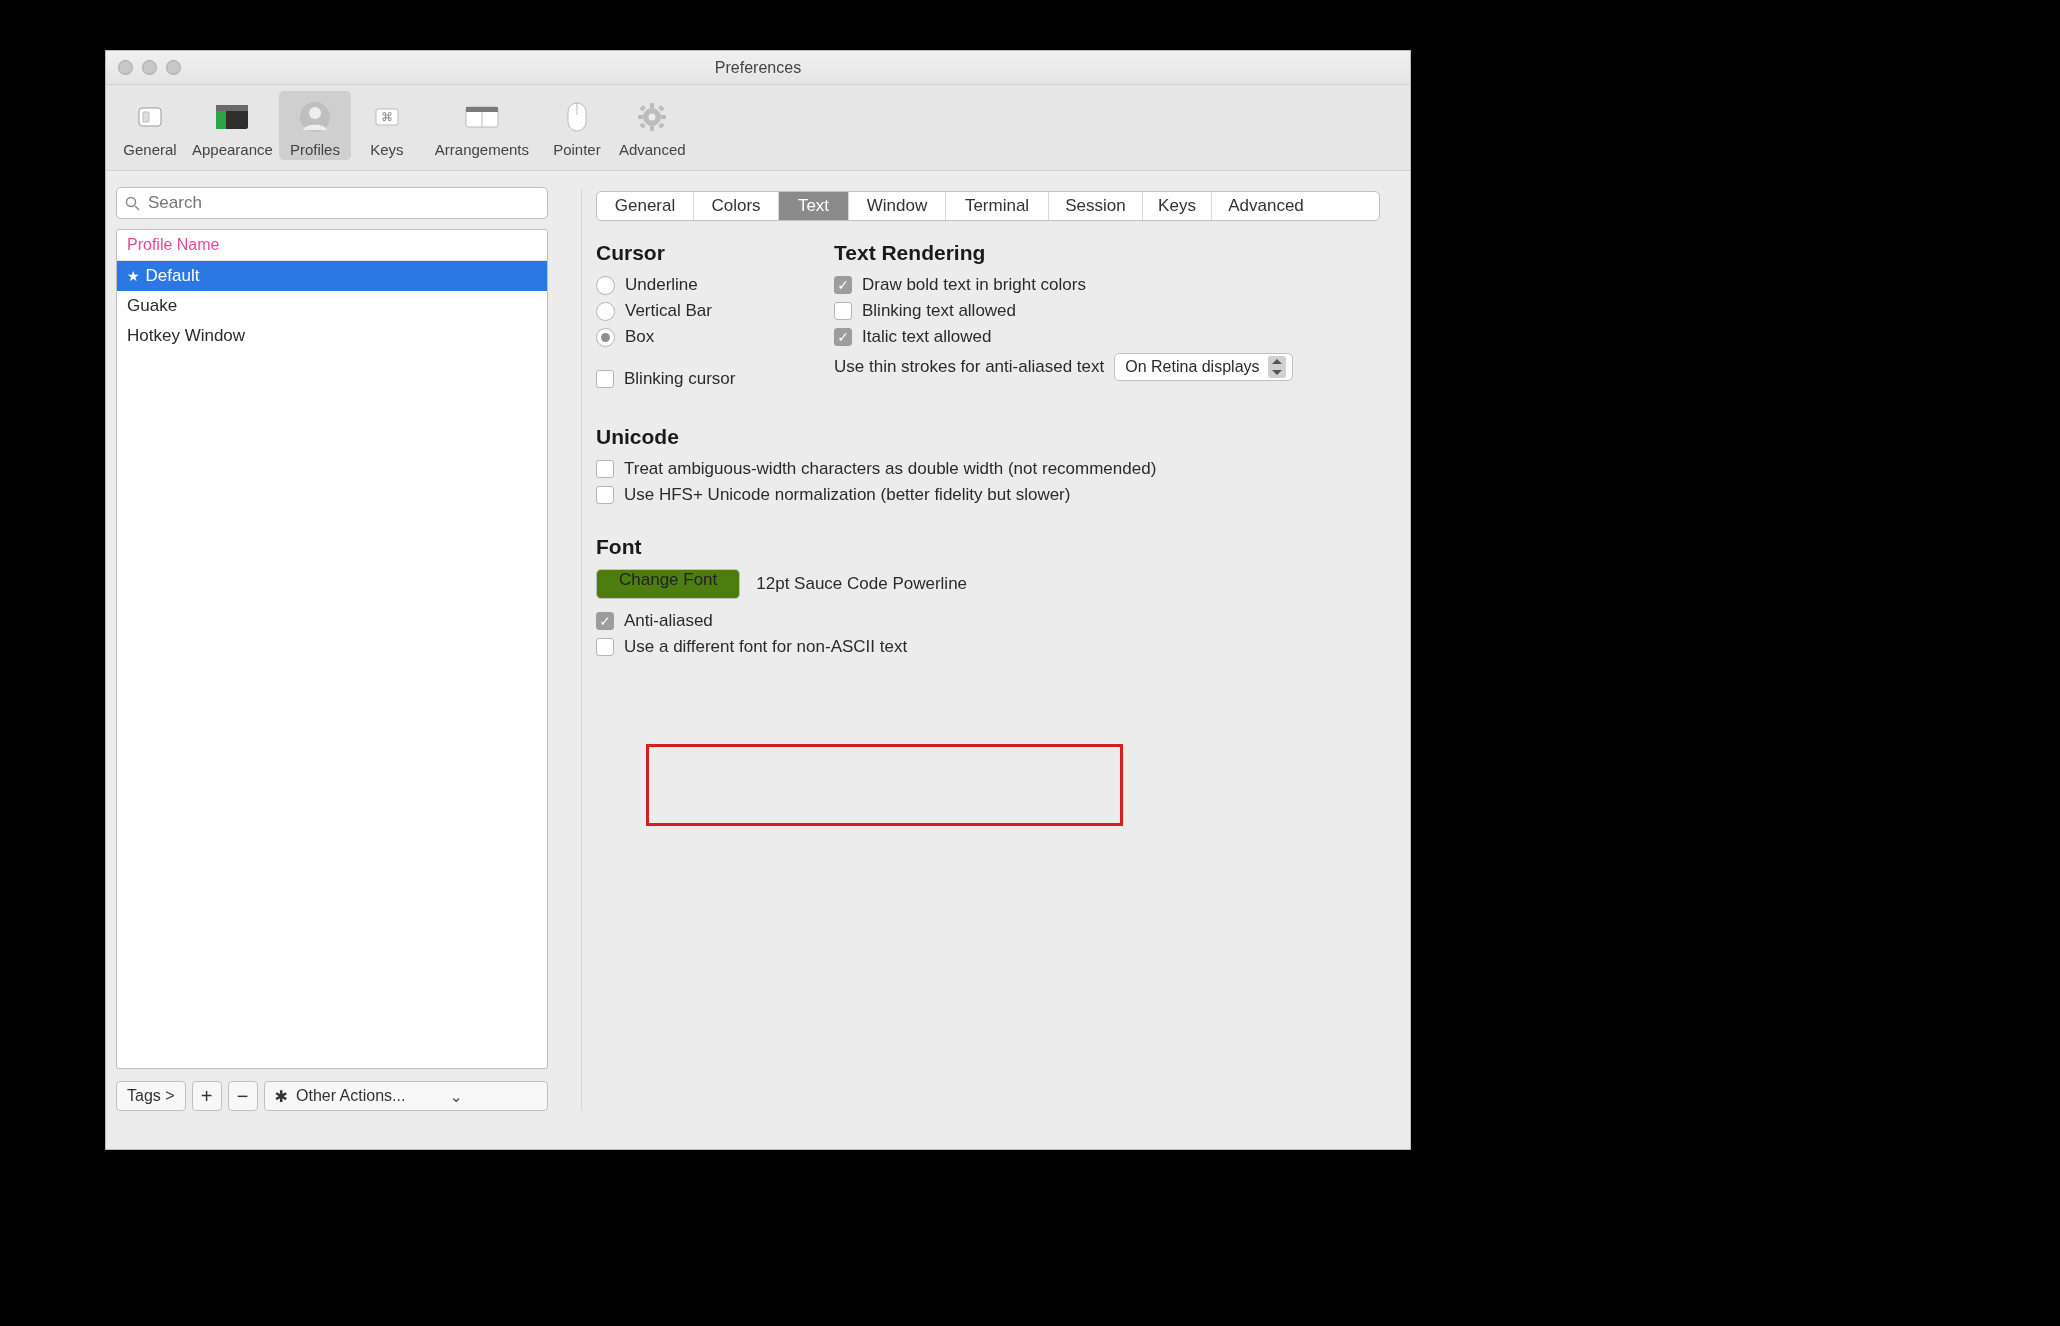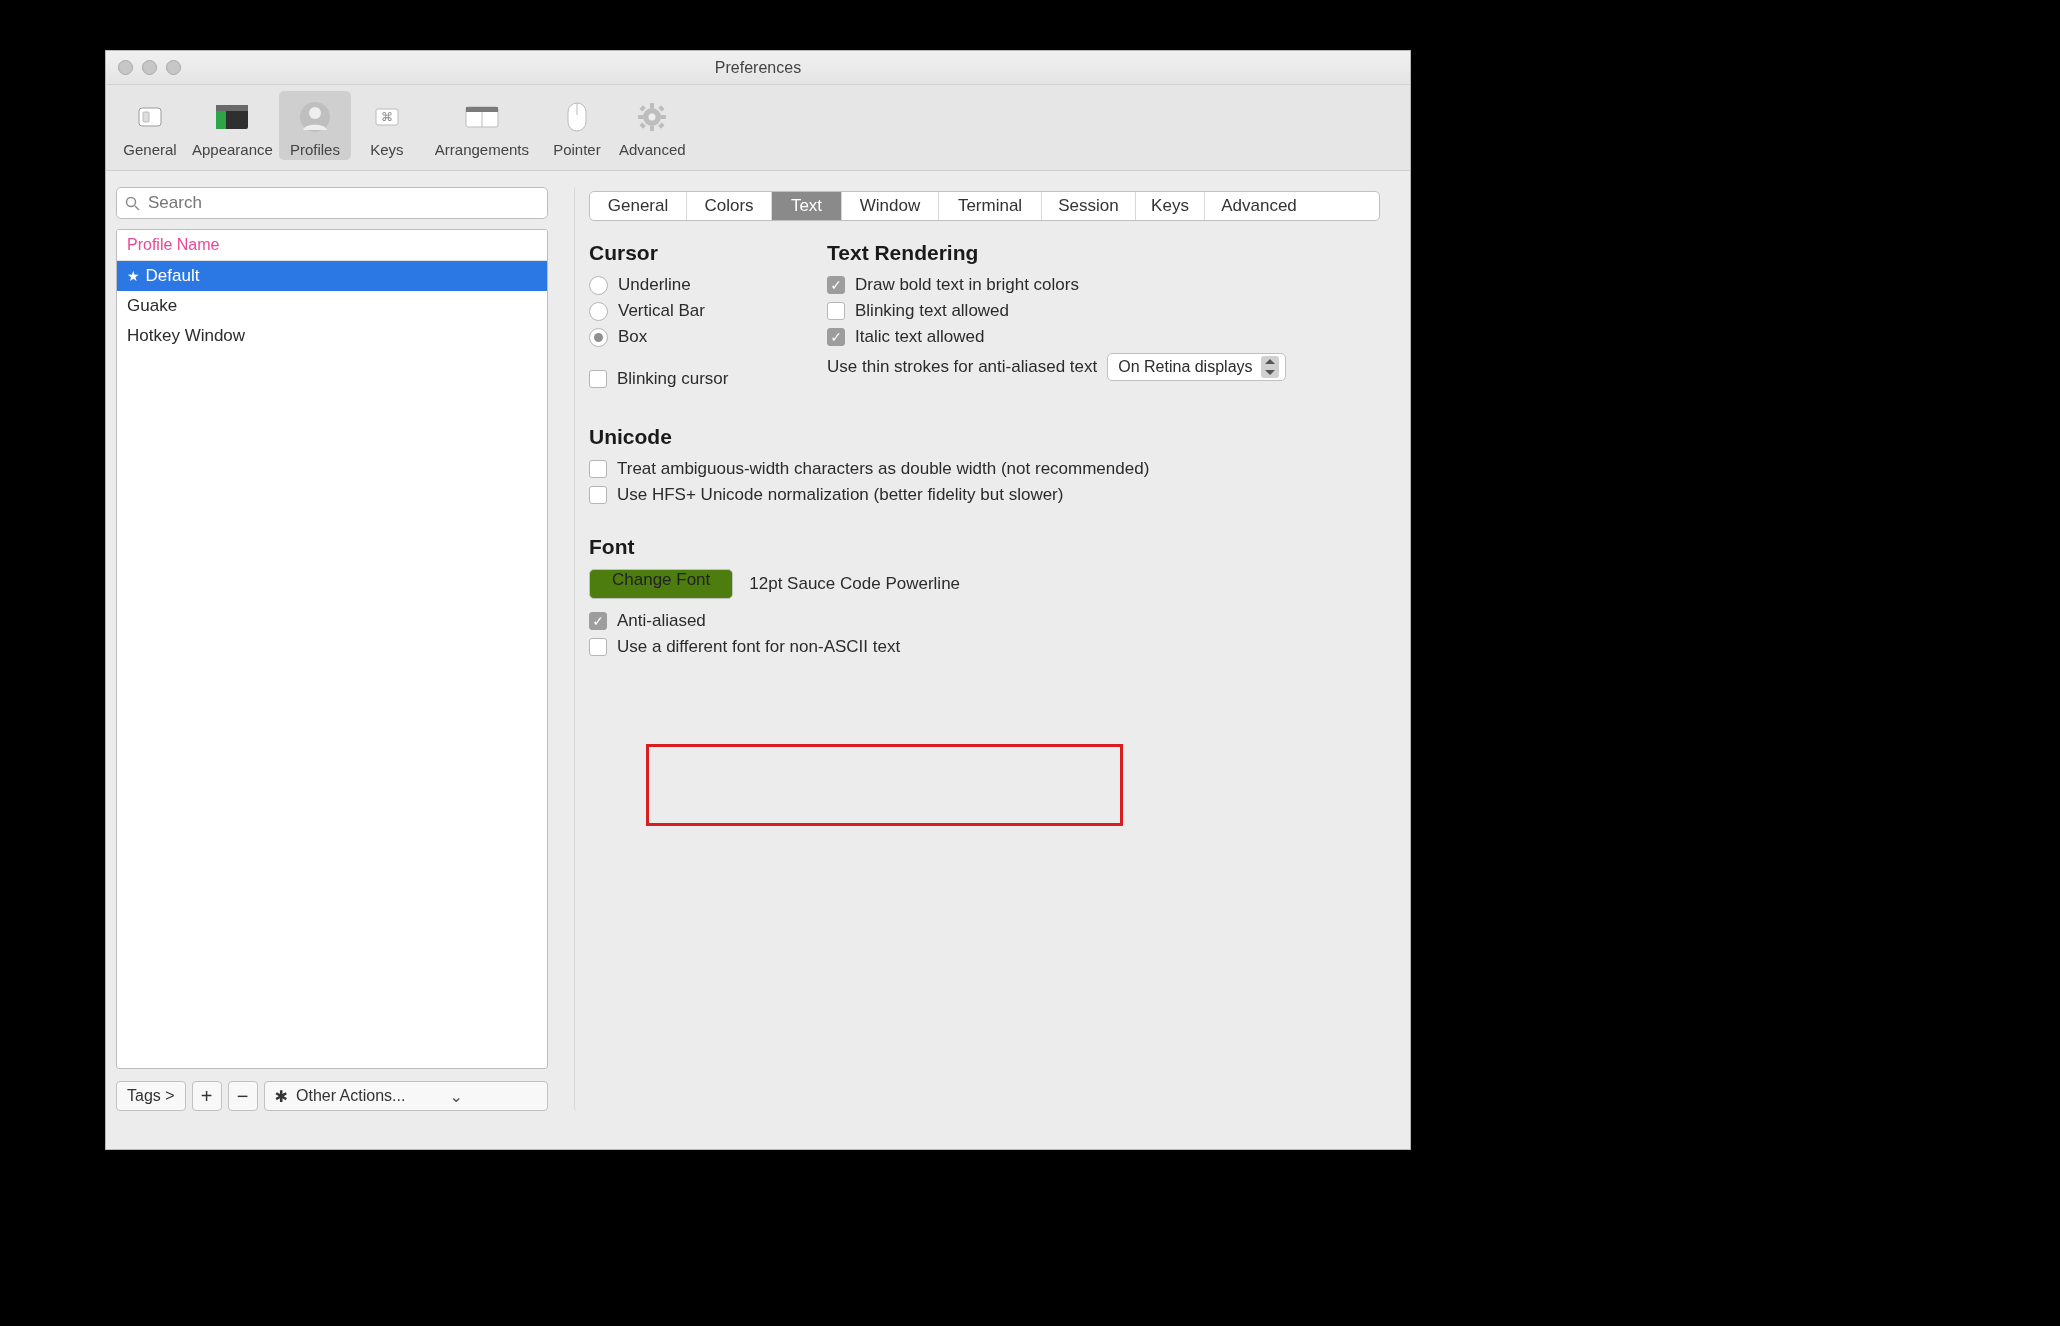--- a/index.html
+++ b/index.html
@@ -70,21 +70,21 @@
   }
   .tool{
     display:flex;flex-direction:column;align-items:center;justify-content:flex-end;
     min-width:72px;padding:6px 6px 2px 6px;border-radius:5px;
     cursor:default;
   }
   .tool.selected{background:var(--toolbar-sel);}
   .tool .icon{height:40px;display:flex;align-items:center;justify-content:center;}
   .tool .lbl{font-size:15px;color:#444;margin-top:4px;}
   
-  .body{display:flex;gap:26px;padding:16px 22px 22px 10px;height:calc(100% - 34px - 102px);} 
+  .body{display:flex;gap:33px;padding:16px 22px 22px 10px;height:calc(100% - 34px - 102px);} 
   
   .left{width:432px;display:flex;flex-direction:column;}
   .search{
     display:flex;align-items:center;gap:6px;
     background:var(--field-bg);border:1px solid var(--field-border);
     border-radius:5px;height:32px;padding:0 8px;
     margin:0 0 10px 0;
   }
   .search svg{flex:0 0 auto;}
   .search input{flex:1;border:0;outline:0;font-size:17px;background:transparent;color:#888;}

